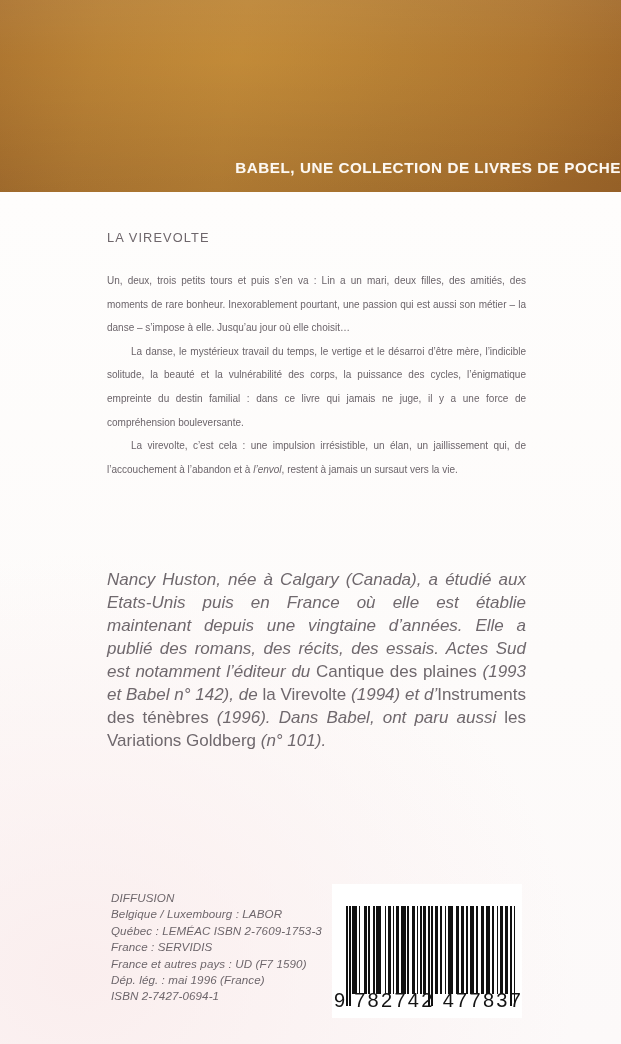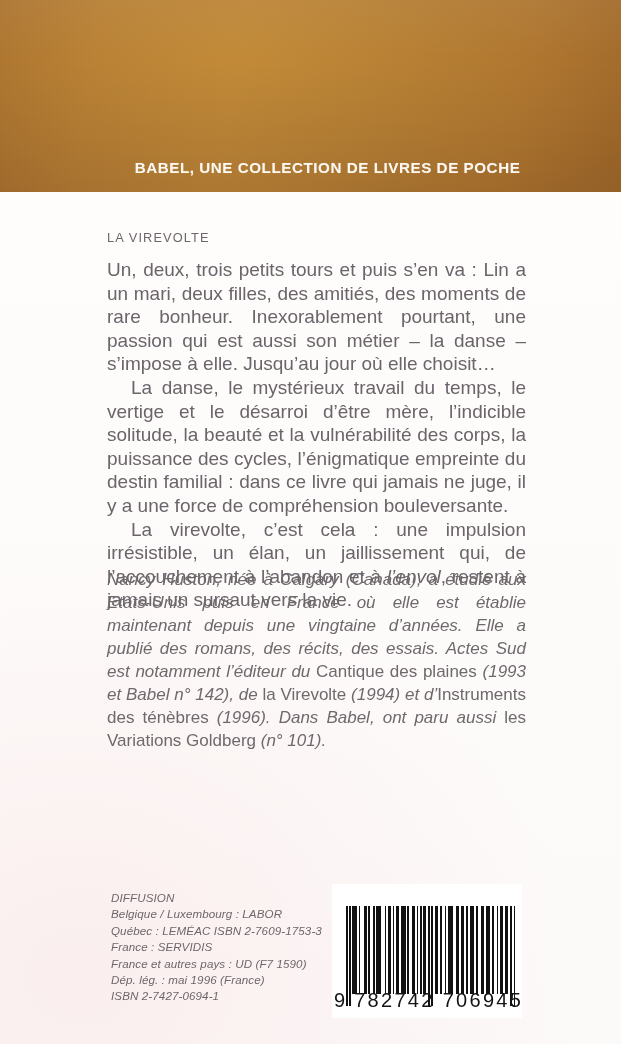--- a/index.html
+++ b/index.html
@@ -35,21 +35,21 @@
     inset: 0;
     background:
       linear-gradient(180deg, rgba(255,255,255,0.05) 0%, rgba(0,0,0,0.0) 30%, rgba(0,0,0,0.06) 100%);
     pointer-events: none;
   }
   #brand-title {
     position: absolute;
     left: 0;
     right: 0;
     top: 160px;
-    text-align: center;
+    text-align: right;
     color: #fdf8f2;
     font-family: "Liberation Sans", sans-serif;
     font-weight: bold;
     font-size: 15.2px;
     letter-spacing: 0.55px;
     line-height: 1;
     z-index: 2;
     text-shadow: 0 0 1px rgba(255,255,255,0.25);
     padding-left: 34px;
   }
@@ -76,24 +76,24 @@
   #book-title {
     top: 40px;
     color: #6e666b;
     font-family: "Liberation Sans", sans-serif;
     font-size: 12.8px;
     letter-spacing: 1.1px;
     line-height: 1;
   }
 
   #blurb {
-    top: 66px;
+    top: 77px;
     color: #6b646a;
     font-family: "Liberation Sans", sans-serif;
-    font-size: 19px;
+    font-size: 10px;
     line-height: 23.6px;
     text-align: justify;
   }
   #blurb p {
     margin: 0;
   }
   #blurb p + p {
     text-indent: 24px;
   }
   #blurb em {
@@ -251,17 +251,17 @@
         <rect x="168" y="22" width="3.2" height="88"></rect>
         <rect x="172.8" y="22" width="3.2" height="88"></rect>
 
         <rect x="178.4" y="22" width="1.6" height="100"></rect>
         <rect x="181.6" y="22" width="1.6" height="100"></rect>
       </g>
     </svg>
     <div id="barcode-number">
       <span class="guard">9</span>
       <span class="left-group">782742</span>
-      <span class="right-group">706945</span>
+      <span class="right-group">477837</span>
     </div>
   </div>
 
 </div>
 
 </body></html>

